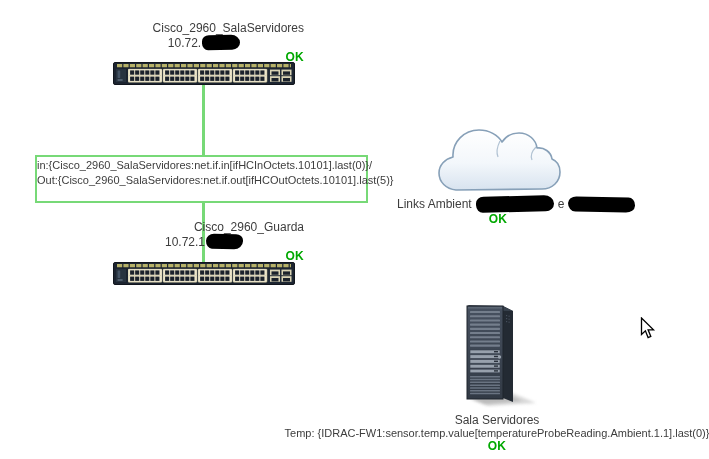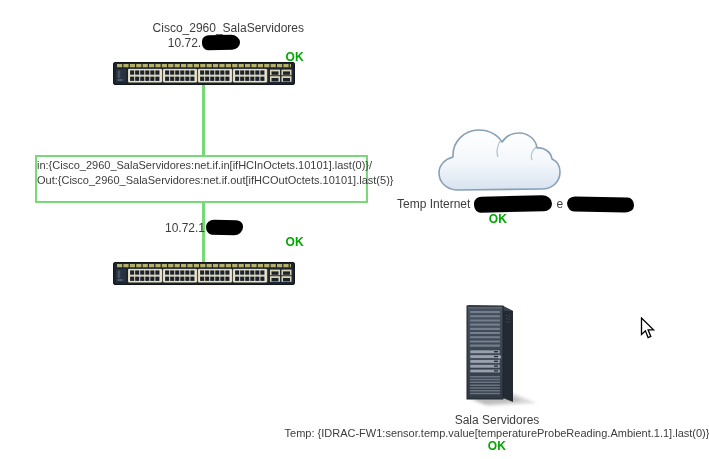--- a/index.html
+++ b/index.html
@@ -95,20 +95,21 @@
       <span>10.72.</span>
       <span class="redact r1"></span>
     </div>
     <div class="ok">OK</div>
   </div>
   <svg class="abs over" style="left:113px;top:62px;" width="182" height="23" viewBox="0 0 182 23">
     <use href="#switch2960"></use>
   </svg>
 
   <div class="abs center node-label over" style="left:104px;top:220px;width:200px;">
+    <div class="node-name">Cisco_2960_Guarda</div>
     <div class="ip-row">
       <span>10.72.1</span>
       <span class="redact r2"></span>
     </div>
     <div class="ok">OK</div>
   </div>
   <svg class="abs over" style="left:113px;top:262px;" width="182" height="23" viewBox="0 0 182 23">
     <use href="#switch2960"></use>
   </svg>
 
@@ -127,21 +128,21 @@
              C 53,8 62,13 66,20
              C 70,14 77,11 83,11
              C 93,11 100,18 101,26
              C 108,25 115,30 116,37
              C 121,39 124,44 124,50
              C 124,60 116,67 106,67 Z" fill="url(#cloudGrad)" stroke="#87a0b8" stroke-width="1.6" stroke-linejoin="round"></path>
     <path d="M 64,19 C 61,25 60,30 62,35" fill="none" stroke="#a4b8cb" stroke-width="1.2" opacity="0.85"></path>
     <path d="M 100,25 C 96,29 94,33 96,38" fill="none" stroke="#a4b8cb" stroke-width="1.2" opacity="0.85"></path>
   </svg>
   <div class="abs inet-row" style="left:397px;top:196px;">
-    <span>Temp Internet</span>
+    <span>Links Ambient</span>
     <span class="redact r3"></span>
     <span>e</span>
     <span class="redact r4"></span>
   </div>
   <div class="abs center ok" style="left:448px;top:212px;width:100px;">OK</div>
 
   <svg class="abs" style="left:458px;top:302px;" width="82" height="106" viewBox="0 0 82 106">
     <defs>
       <linearGradient id="srvFront" x1="0" y1="0" x2="0" y2="1">
         <stop offset="0%" stop-color="#475160"></stop>

